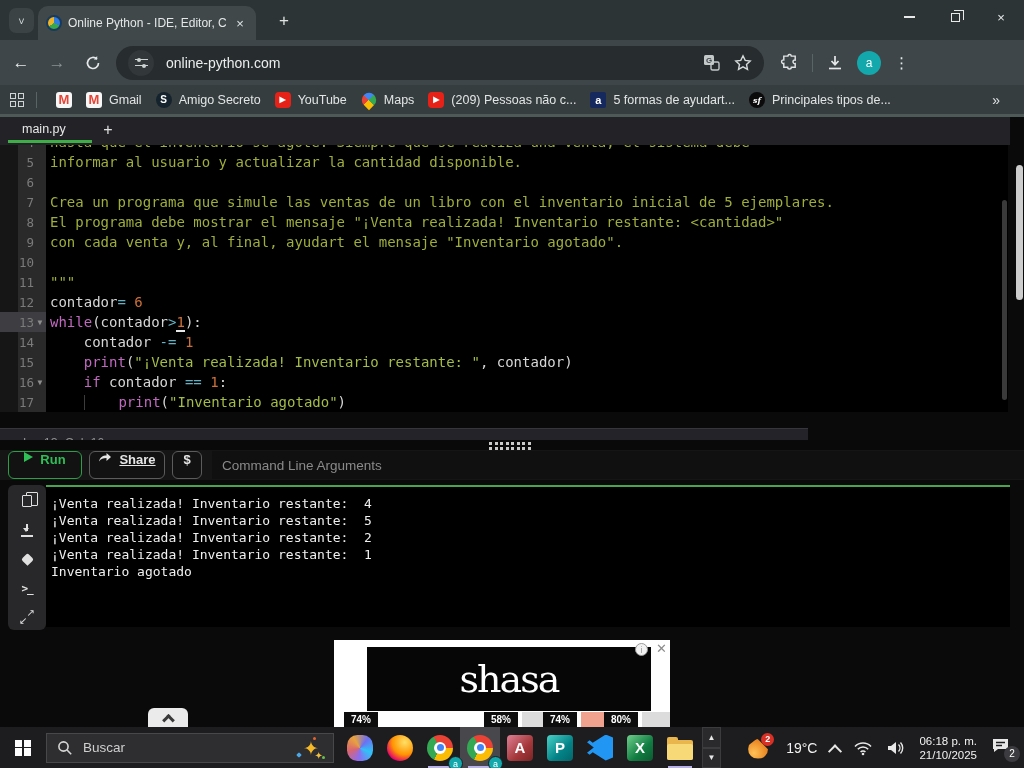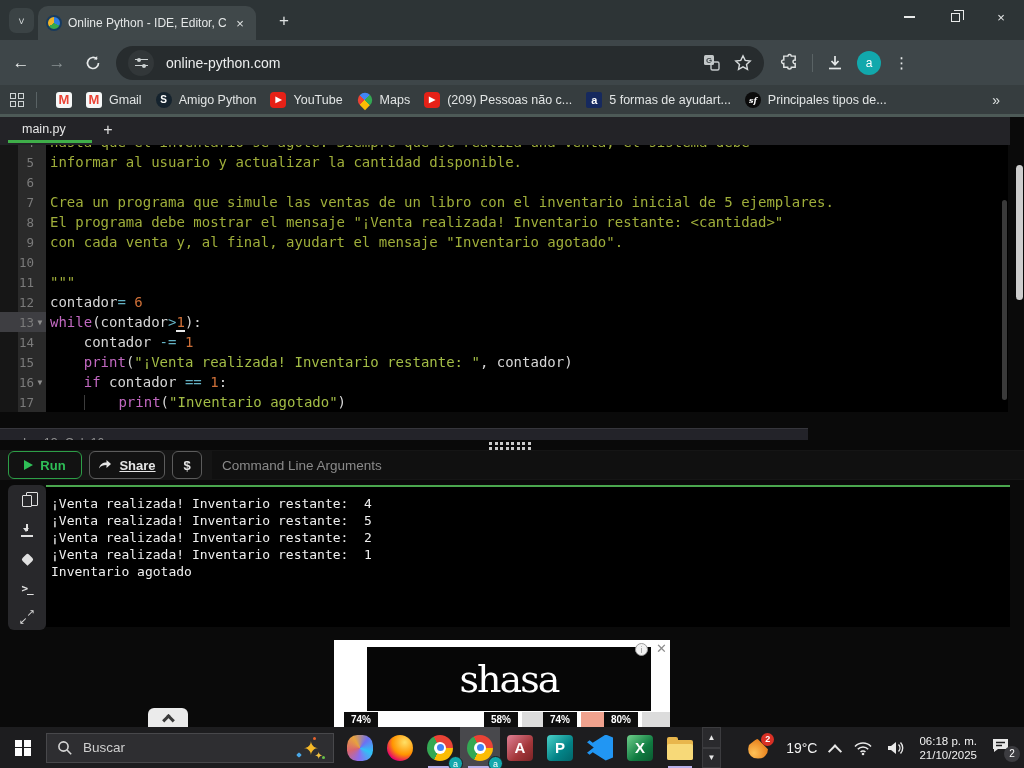--- a/index.html
+++ b/index.html
@@ -80,21 +80,21 @@
   .pg-scroll { position:absolute; left:1016px; top:48px; width:7px; height:135px; background:#cdcdcd; border-radius:4px; z-index:9; }
 
   .statusbar { position:absolute; left:0; top:311px; width:808px; height:28px; background:#232329; border-top:1px solid #36363c; display:flex; align-items:center; }
   .statusbar span { color:#8f8f8f; font-size:12.5px; margin-left:23px; }
 
   .dots-strip { position:absolute; left:0; top:323px; width:1024px; height:10px; background:#090909; }
   .dots { position:absolute; left:489px; top:2px; display:grid; grid-template-columns:repeat(8,4.5px); grid-template-rows:3.5px 3.5px; grid-gap:1px; }
   .dots i { width:3px; height:3px; background:#c9c9c9; display:block; }
 
   .runbar { position:absolute; left:0; top:333px; width:1024px; height:30px; background:#151515; display:flex; align-items:center; padding-left:8px; gap:7px; }
-  .btn { height:28px; border-radius:6px; display:flex; align-items:center; justify-content:center; gap:7px; font-size:13px; font-weight:bold; background:#121212; }
+  .btn { height:28px; border-radius:6px; display:flex; align-items:flex-start; justify-content:center; gap:7px; font-size:13px; font-weight:bold; background:#121212; }
   .btn-run { width:74px; border:1px solid #2d9e47; color:#2fbf57; }
   .play-tri { width:0; height:0; border-left:9px solid #2fbf57; border-top:5.5px solid transparent; border-bottom:5.5px solid transparent; }
   .btn-share { width:76px; border:1px solid #5c5c5c; color:#e6e6e6;text-decoration:underline; }
   .btn-dollar { width:30px; border:1px solid #5c5c5c; color:#e6e6e6; }
   .cli-input { margin-left:3px; width:812px; height:28px; background:#101010; border:none; outline:none; color:#c8c8c8; font-size:13.5px; padding-left:10px; font-family:"Liberation Sans", sans-serif; }
   .cli-input::placeholder { color:#8a8a8a; }
 
   .console-rail { position:absolute; left:8px; top:368px; width:38px; height:145px; background:#28282b; border-radius:6px; display:flex; flex-direction:column; align-items:center; padding-top:8px; gap:13px; z-index:2; }
   .console-body { position:absolute; left:46px; top:368px; width:964px; height:142px; background:#000; border-top:2.5px solid #4aa64e; color:#f0f0f0; font-family:"DejaVu Sans Mono", monospace; font-size:13px; line-height:17px; padding:8px 0 0 5px; white-space:pre; }
   .rail-ico { width:18px; height:16px; display:flex; align-items:center; justify-content:center; color:#e0e0e0; }
@@ -247,21 +247,21 @@
     <div id="bookmarks" style="display:flex;align-items:center;">
         <div class="bm">
           <span class="bmi gmail">M</span>
         </div>
         <div class="bm">
           <span class="bmi gmail">M</span>
           <span>Gmail</span>
         </div>
         <div class="bm">
           <span class="bmi circle-s">S</span>
-          <span>Amigo Python</span>
+          <span>Amigo Secreto</span>
         </div>
         <div class="bm">
           <span class="bmi youtube">▶</span>
           <span>YouTube</span>
         </div>
         <div class="bm">
           <span class="bmi maps"></span>
           <span>Maps</span>
         </div>
         <div class="bm">

